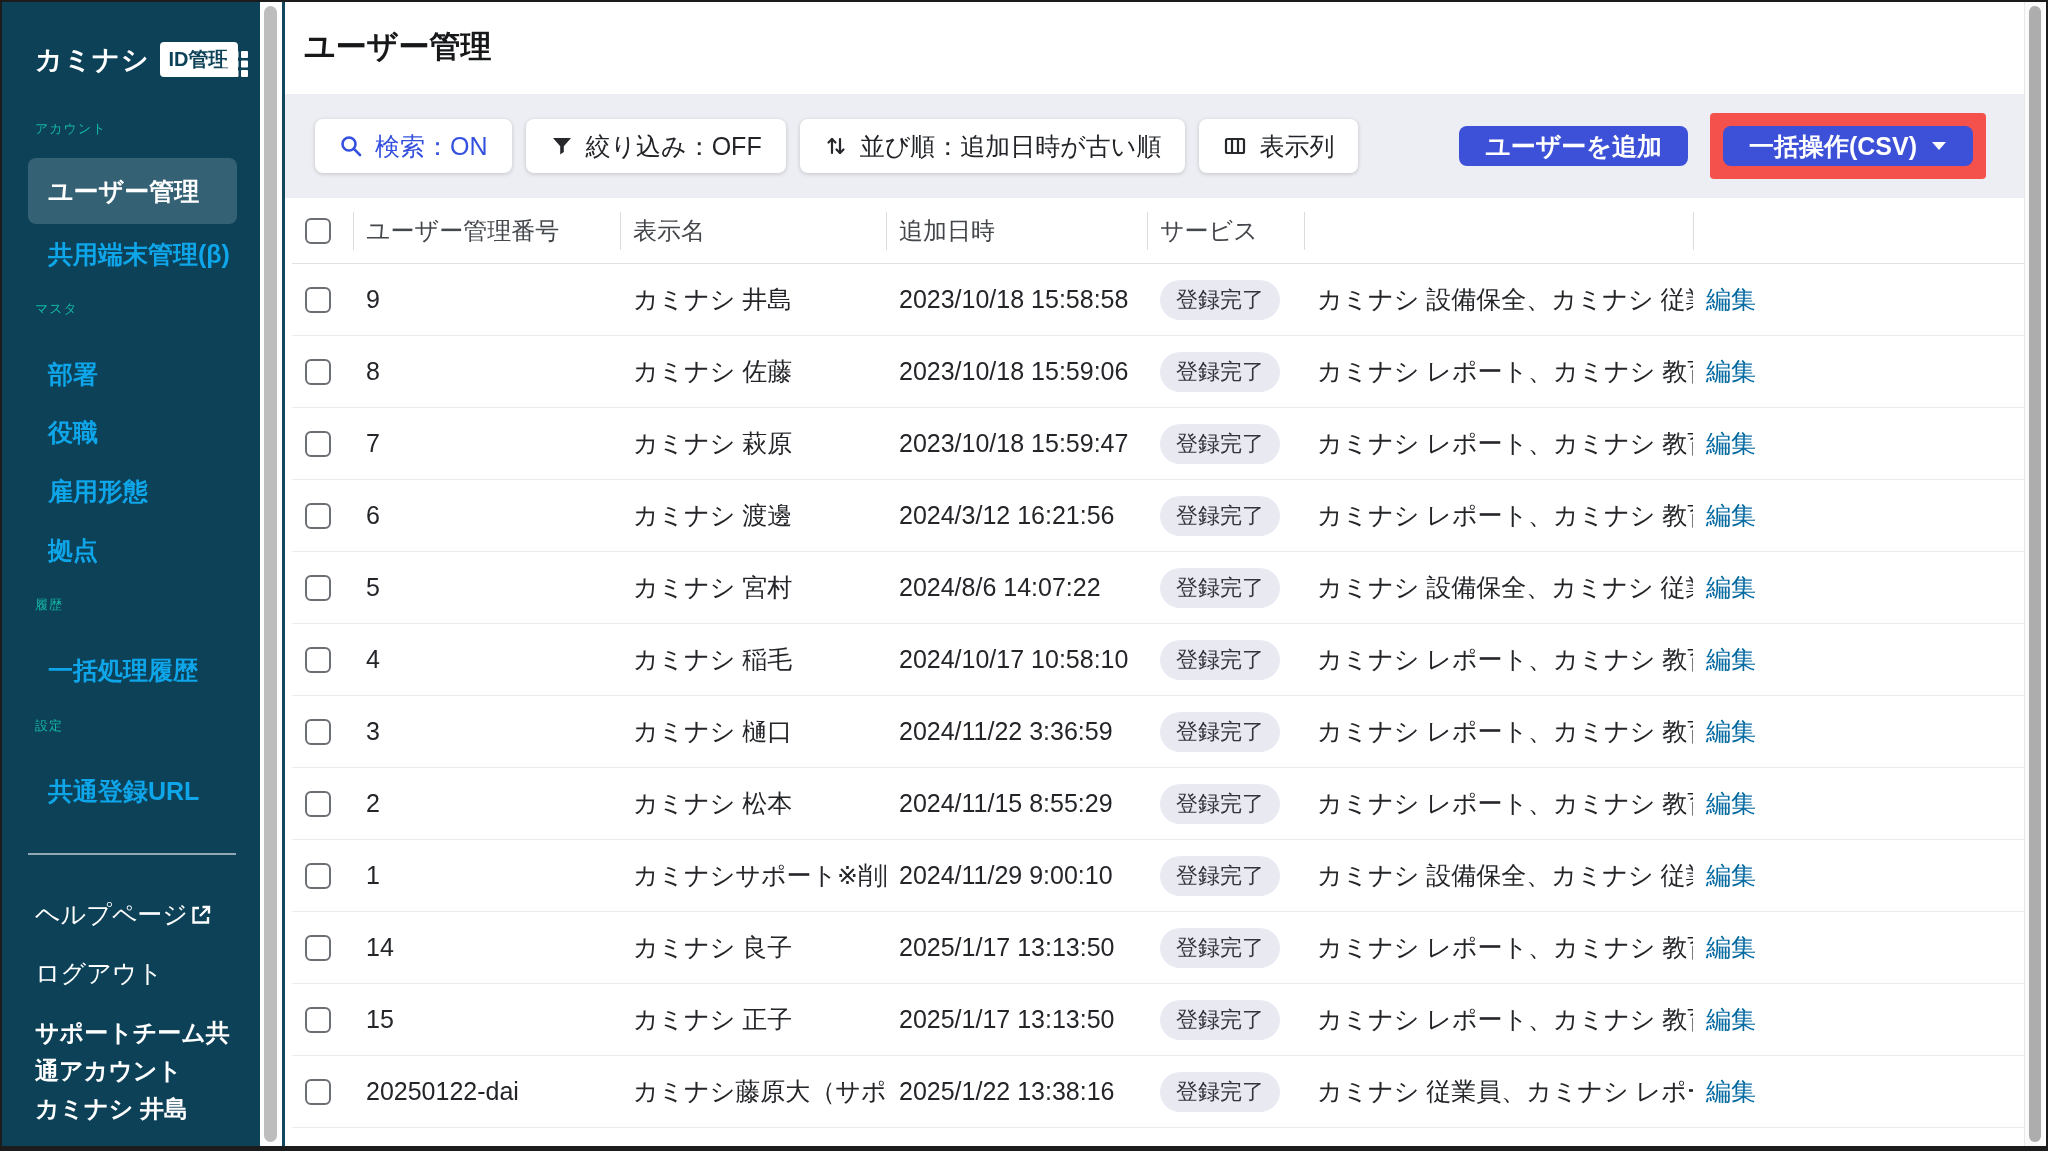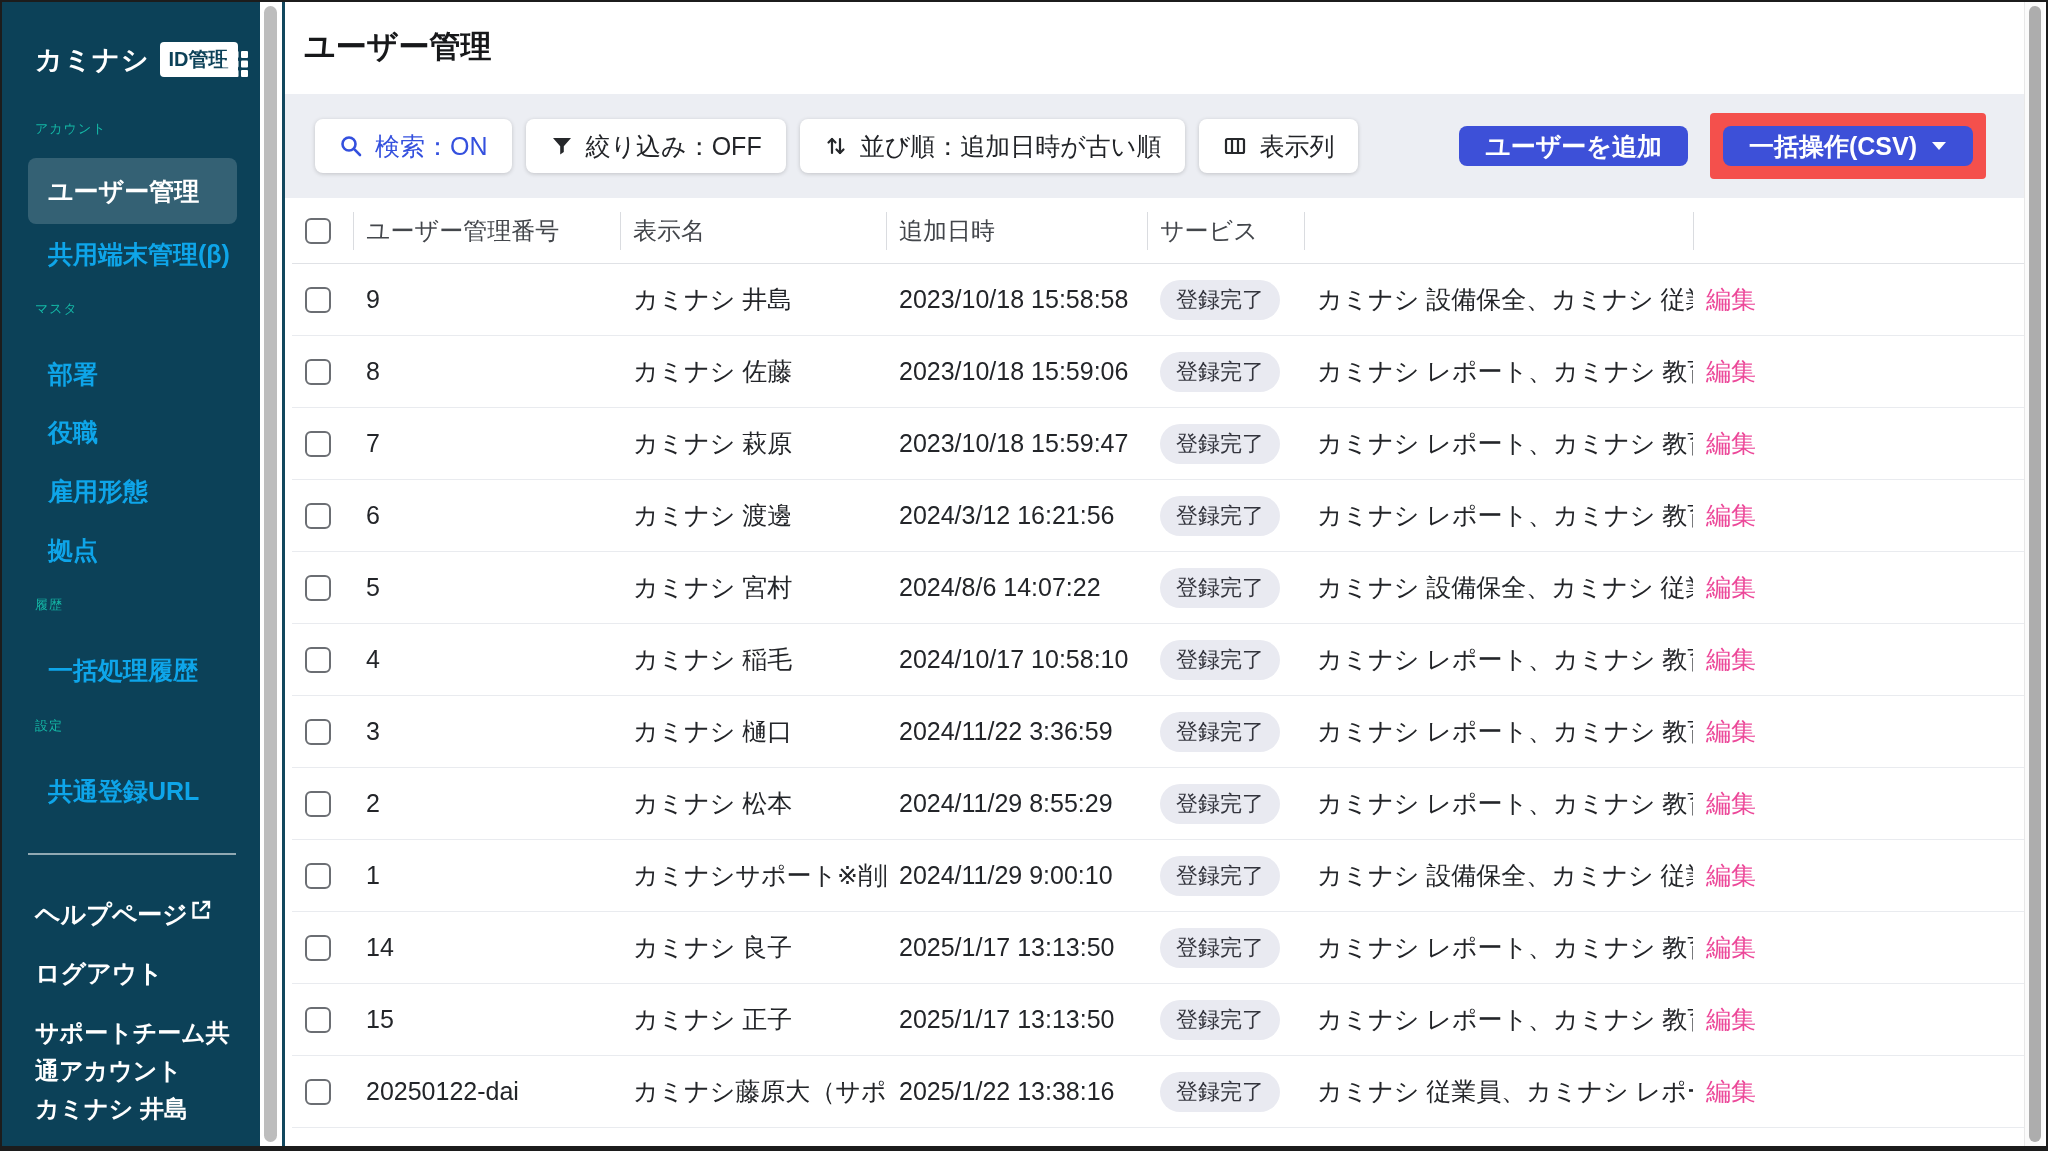--- a/index.html
+++ b/index.html
@@ -23,21 +23,21 @@
   .apps-grid svg { display:block; }
 
   .side-section { position:absolute; left:33px; font-size:13px; color:#14b8a6; letter-spacing:1px; }
   .side-item { position:absolute; left:46px; font-size:25px; font-weight:700; color:#0ea5e9; cursor:pointer; white-space:nowrap; }
   .side-item-active {
     position:absolute; left:26px; width:209px; height:66px; border-radius:8px;
     background:rgba(255,255,255,0.17); display:flex; align-items:center; padding-left:20px;
     font-size:25px; font-weight:700; cursor:pointer;
   }
   .side-divider { position:absolute; left:26px; width:208px; height:2px; background:rgba(255,255,255,0.55); }
-  .side-footer-item { position:absolute; left:33px; font-size:25px; font-weight:700; color:#fff; cursor:pointer; display:flex; gap:1px; }
+  .side-footer-item { position:absolute; left:33px; font-size:25px; font-weight:400; color:#fff; cursor:pointer; display:flex; align-items:center; gap:1px; }
   .account-block { position:absolute; left:33px; width:214px; font-size:24px; font-weight:600; line-height:38px; color:#fff; }
 
   
   .main-title { position:absolute; left:302px; top:24px; font-size:31px; font-weight:700; color:#17181A; }
 
   .toolbar-band { position:absolute; left:283px; right:22px; top:92px; height:104px; background:#ECEEF3; display:flex; align-items:center; padding:0 38px 0 30px; }
   .tb-left { display:flex; gap:14px; align-items:center; }
   .tb-right { margin-left:auto; display:flex; gap:22px; align-items:center; }
 
   .tb-btn {
@@ -59,21 +59,21 @@
     background:#fff; border-radius:12px 12px 0 0; overflow:hidden;
   }
   .tr { display:grid; grid-template-columns:61px 267px 266px 261px 157px 389px 104px 1fr; align-items:center; }
   .thead { height:66px; border-bottom:1px solid #E0E2E6; }
   .th { position:relative; height:66px; display:flex; align-items:center; padding-left:13px; font-size:24px; font-weight:500; color:#43464B; white-space:nowrap; overflow:hidden; }
   .th + .th::before { content:""; position:absolute; left:0; top:14px; width:1px; height:38px; background:#DADCE0; }
   .row { height:72px; border-bottom:1px solid #E9EBEF; }
   .td { padding-left:13px; font-size:25px; color:#232529; white-space:nowrap; overflow:hidden; }
   .checkbox { width:26px; height:26px; border:2px solid #6B6E73; border-radius:6px; background:#fff; margin-left:13px; cursor:pointer; }
   .status-badge { display:inline-block; background:#E9EAF1; color:#33343D; font-size:22px; padding:5px 16px; border-radius:999px; }
-  .edit-link { color:#ec4899; cursor:pointer; }
+  .edit-link { color:#0369a1; cursor:pointer; }
 
   
   .main-scroll-track { position:absolute; right:2px; top:0; bottom:0; width:20px; background:#FBFBFB; border-left:1px solid #E8E8E8; }
   .main-scroll-thumb { position:absolute; left:4px; top:4px; bottom:4px; width:12px; background:#ADADAD; border-radius:6px; }
 
   .icon { flex:0 0 auto; display:inline-flex; }
 </style>
 </head>
 <body>
 
@@ -321,21 +321,21 @@
       <div class="td edit-link">編集</div>
       <div class="td"></div>
     </div>
 
     <div class="tr row">
       <div class="td">
         <div class="checkbox" style="margin-left:0"></div>
       </div>
       <div class="td">2</div>
       <div class="td">カミナシ 松本</div>
-      <div class="td">2024/11/29 8:55:29</div>
+      <div class="td">2024/11/15 8:55:29</div>
       <div class="td">
         <span class="status-badge">登録完了</span>
       </div>
       <div class="td">カミナシ レポート、カミナシ 教育</div>
       <div class="td edit-link">編集</div>
       <div class="td"></div>
     </div>
 
     <div class="tr row">
       <div class="td">

